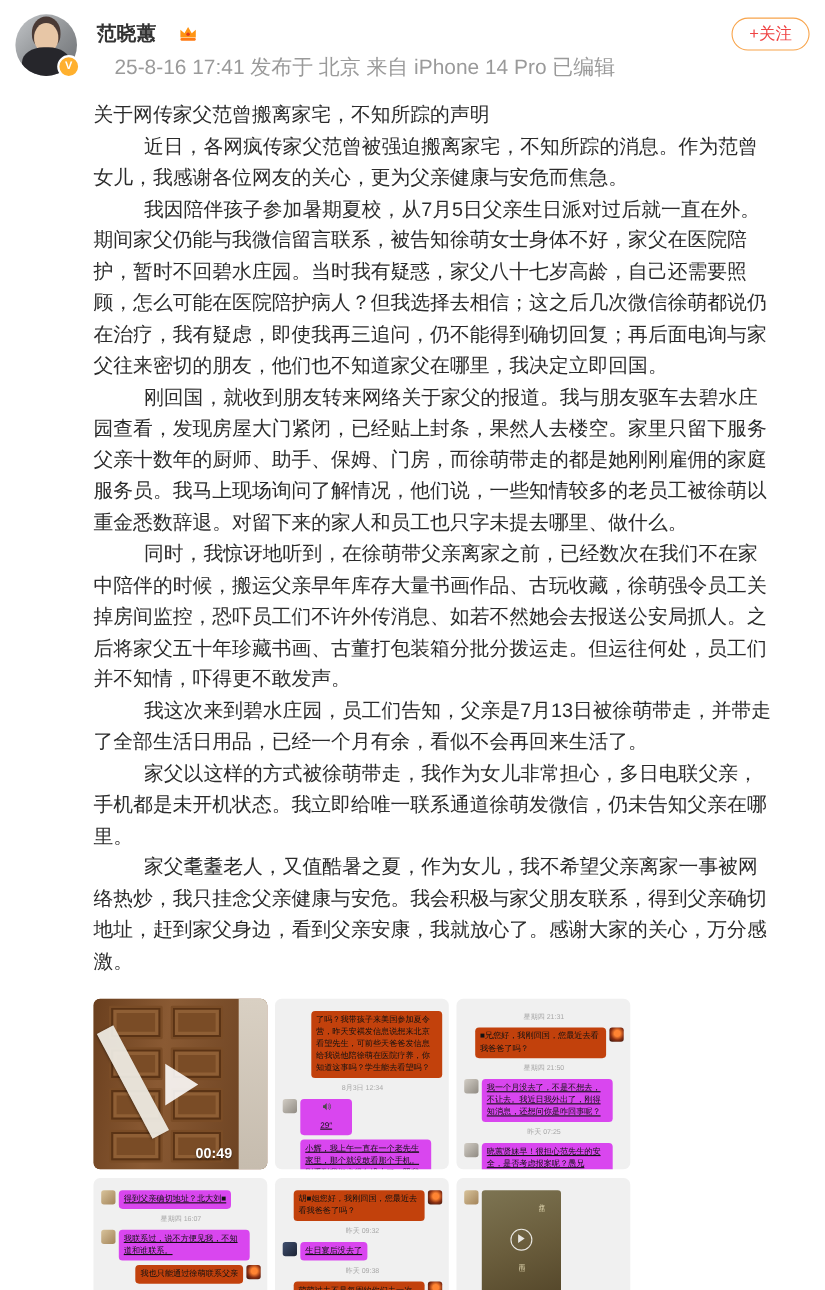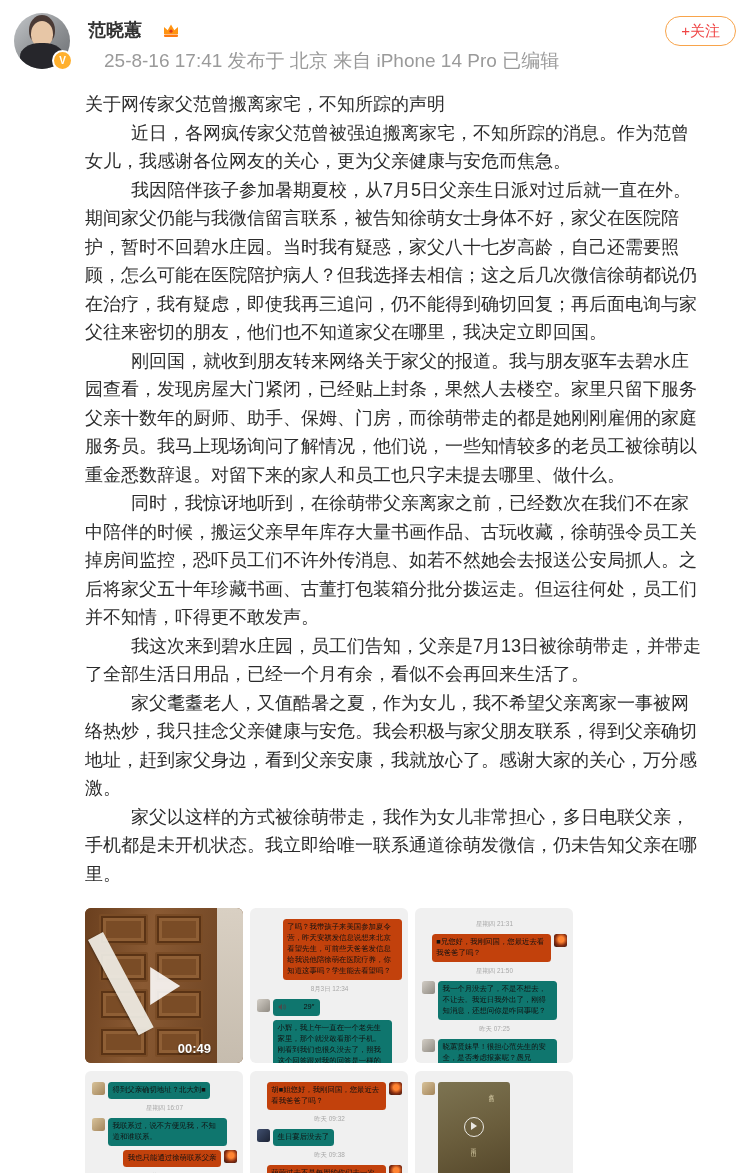--- a/index.html
+++ b/index.html
@@ -50,24 +50,24 @@
   .chat .t{text-align:center;color:#a8a8a8;font-size:6.4px;margin:5px 0;}
   .chat .row{display:flex;gap:3px;margin:4px 0;align-items:flex-start;}
   .chat .row.R{justify-content:flex-end;}
   .chat .av{flex:0 0 13px;width:13px;height:13px;border-radius:2.5px;}
   .chat .av.sp{visibility:hidden;}
   .av-gray{background:linear-gradient(135deg,#d3cec6,#8f8a82);}
   .av-tan{background:linear-gradient(135deg,#d8c39b,#a3845a);filter:blur(.6px);}
   .av-dark{background:radial-gradient(circle at 55% 42%,#ff8432 0 26%,#8a2f12 58%,#271310 100%);}
   .av-navy{background:linear-gradient(135deg,#415070,#1c2334);}
   .bub{padding:3px 4.5px;border-radius:3.5px;max-width:76%;line-height:1.48;word-break:break-all;}
-  .bub.w{background:#0f766e;}
+  .bub.w{background:#d946ef;text-decoration:underline;}
   .bub.g{background:#c2410c;}
   .cut{margin-top:-11px;}
-  .vo{display:flex;align-items:center;gap:18px;min-width:38px;}
+  .vo{display:flex;align-items:center;gap:8px;min-width:38px;flex-direction:column;}
   
   .vcard{width:72px;height:118px;border-radius:3px;position:relative;flex:0 0 72px;
          background:linear-gradient(160deg,#7d7452 0%,#6a5d3c 45%,#4c3e23 100%);}
   .vcard .ring{position:absolute;left:50%;top:38%;transform:translate(-50%,-50%);
          width:18px;height:18px;border:1.5px solid rgba(255,255,255,.85);border-radius:50%;}
   .vcard .ring::after{content:"";position:absolute;left:6px;top:4px;width:0;height:0;
          border-left:6px solid rgba(255,255,255,.85);border-top:4px solid transparent;border-bottom:4px solid transparent;}
   .vcard .vt{position:absolute;writing-mode:vertical-rl;color:rgba(235,225,185,.85);font-size:5.5px;letter-spacing:2px;}
   .vcard .vt.top{right:14px;top:8px;}
   .vcard .vt.bot{left:33px;top:62px;}
@@ -92,22 +92,22 @@
   <button class="follow">+关注</button>
 </div>
 
 <div class="content">
   <p>关于网传家父范曾搬离家宅，不知所踪的声明</p>
   <p class="ind">近日，各网疯传家父范曾被强迫搬离家宅，不知所踪的消息。作为范曾女儿，我感谢各位网友的关心，更为父亲健康与安危而焦急。</p>
   <p class="ind">我因陪伴孩子参加暑期夏校，从7月5日父亲生日派对过后就一直在外。期间家父仍能与我微信留言联系，被告知徐萌女士身体不好，家父在医院陪护，暂时不回碧水庄园。当时我有疑惑，家父八十七岁高龄，自己还需要照顾，怎么可能在医院陪护病人？但我选择去相信；这之后几次微信徐萌都说仍在治疗，我有疑虑，即使我再三追问，仍不能得到确切回复；再后面电询与家父往来密切的朋友，他们也不知道家父在哪里，我决定立即回国。</p>
   <p class="ind">刚回国，就收到朋友转来网络关于家父的报道。我与朋友驱车去碧水庄园查看，发现房屋大门紧闭，已经贴上封条，果然人去楼空。家里只留下服务父亲十数年的厨师、助手、保姆、门房，而徐萌带走的都是她刚刚雇佣的家庭服务员。我马上现场询问了解情况，他们说，一些知情较多的老员工被徐萌以重金悉数辞退。对留下来的家人和员工也只字未提去哪里、做什么。</p>
   <p class="ind">同时，我惊讶地听到，在徐萌带父亲离家之前，已经数次在我们不在家中陪伴的时候，搬运父亲早年库存大量书画作品、古玩收藏，徐萌强令员工关掉房间监控，恐吓员工们不许外传消息、如若不然她会去报送公安局抓人。之后将家父五十年珍藏书画、古董打包装箱分批分拨运走。但运往何处，员工们并不知情，吓得更不敢发声。</p>
   <p class="ind">我这次来到碧水庄园，员工们告知，父亲是7月13日被徐萌带走，并带走了全部生活日用品，已经一个月有余，看似不会再回来生活了。</p>
+  <p class="ind">家父以这样的方式被徐萌带走，我作为女儿非常担心，多日电联父亲，手机都是未开机状态。我立即给唯一联系通道徐萌发微信，仍未告知父亲在哪里。</p>
   <p class="ind">家父耄耋老人，又值酷暑之夏，作为女儿，我不希望父亲离家一事被网络热炒，我只挂念父亲健康与安危。我会积极与家父朋友联系，得到父亲确切地址，赶到家父身边，看到父亲安康，我就放心了。感谢大家的关心，万分感激。</p>
-  <p class="ind">家父以这样的方式被徐萌带走，我作为女儿非常担心，多日电联父亲，手机都是未开机状态。我立即给唯一联系通道徐萌发微信，仍未告知父亲在哪里。</p>
 </div>
 
 <div class="grid">
   <div class="cell video-cell">
     <div class="door">
       <div class="panels">
         <div></div>
           <div></div>
           <div></div>
           <div></div>

